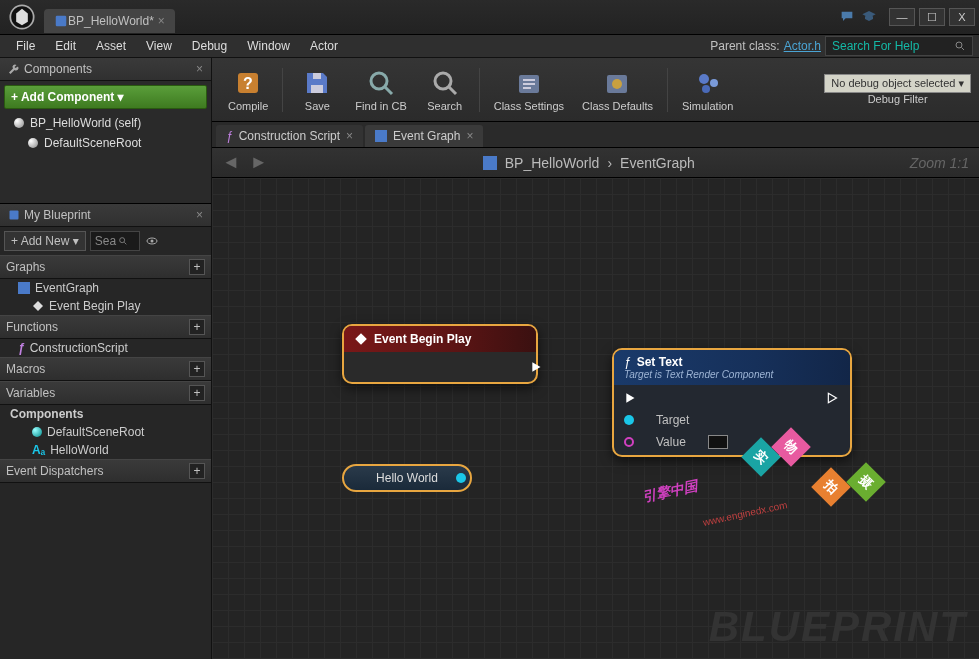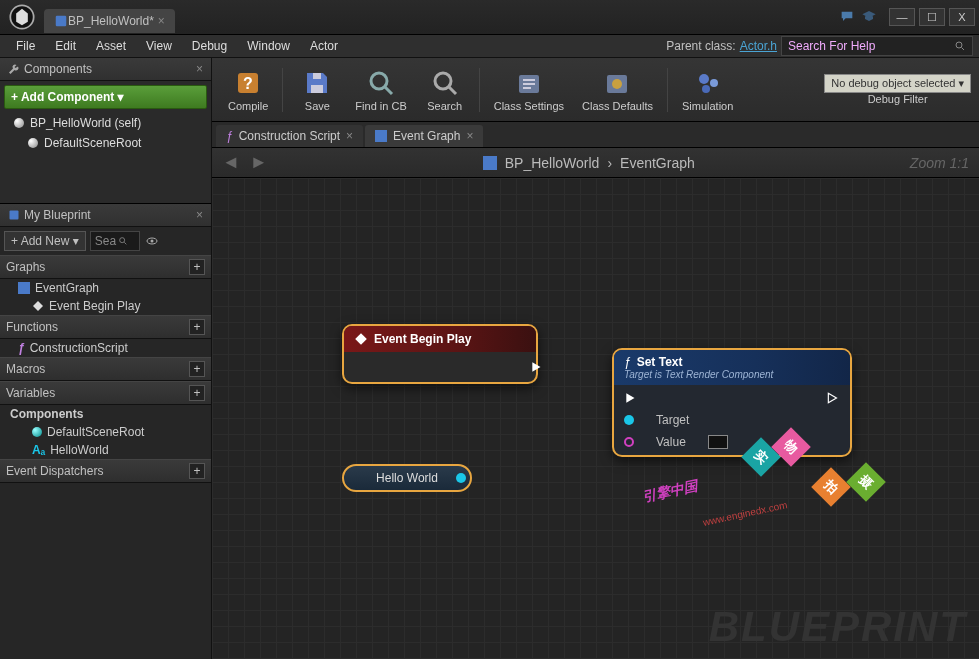--- a/index.html
+++ b/index.html
@@ -12,21 +12,21 @@
 .tab-close { color: #888; cursor: pointer; margin-left: 4px; }
 .titlebar-right { margin-left: auto; display: flex; align-items: center; gap: 4px; padding-right: 4px; }
 .chat-icons { display:flex; gap:6px; margin-right:8px; color:#4a7aaa; }
 .win-btn { width: 26px; height: 18px; background: #333; border: 1px solid #555; display: flex; align-items: center; justify-content: center; font-size: 11px; cursor: pointer; color:#ccc; }
 
 
 .menubar { height: 23px; background: #2f2f2f; display: flex; align-items: center; padding: 0 6px; border-bottom: 1px solid #111; }
 .menu-item { padding: 3px 10px; cursor: pointer; color:#ddd; }
 .menubar-right { margin-left: auto; display: flex; align-items: center; gap: 4px; }
 .parent-class-link { color: #4aa4d4; text-decoration: underline; cursor: pointer; }
-.search-help { background: #222; border: 1px solid #444; padding: 2px 6px; width: 192px; color: #f0abfc; display: flex; align-items: center; justify-content: space-between; }
+.search-help { background: #222; border: 1px solid #444; padding: 2px 6px; width: 148px; color: #14b8a6; display: flex; align-items: center; justify-content: space-between; }
 
 
 .main { display: flex; height: calc(100% - 58px); }
 .left-panel { width: 212px; background: #2a2a2a; display: flex; flex-direction: column; border-right: 1px solid #111; }
 
 
 .panel-header { background: linear-gradient(#3a3a3a,#303030); padding: 4px 8px; display: flex; align-items: center; gap: 4px; border-bottom:1px solid #111; }
 .panel-header .close { margin-left: auto; color: #888; cursor: pointer; }
 .add-component-btn { margin: 4px; padding: 4px 6px; background: linear-gradient(#5a9e3a,#3e7a20); color: #fff; border: 1px solid #2a5a10; border-radius: 2px; display: flex; align-items: center; gap: 4px; cursor: pointer; font-weight: bold; }
 .comp-item { padding: 3px 6px 3px 14px; display: flex; align-items: center; gap: 6px; cursor: pointer; color:#ddd; }

